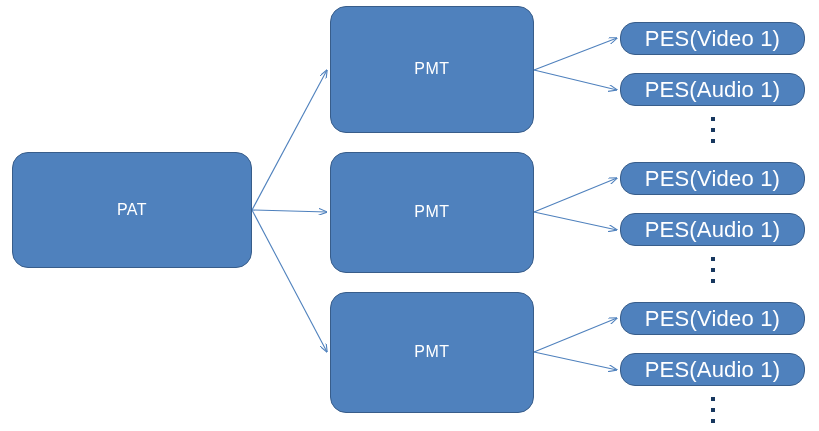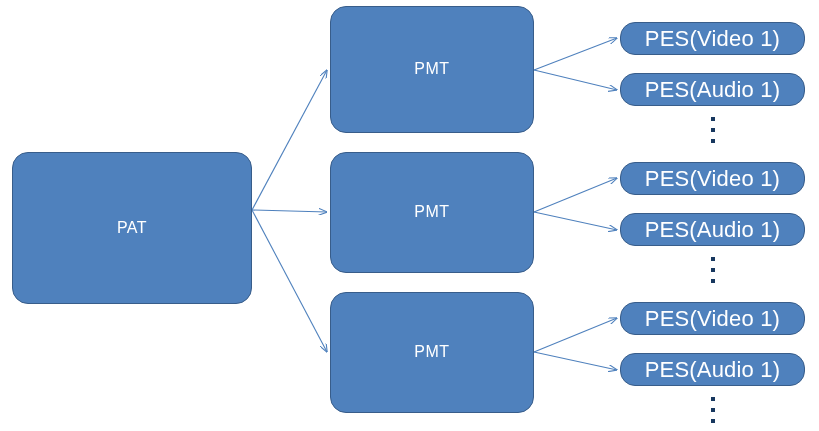--- a/index.html
+++ b/index.html
@@ -83,21 +83,21 @@
         <line x1="252" y1="210" x2="327" y2="352" marker-end="url(#arrowhead)" stroke="#4f81bd"></line>
         <line x1="534" y1="70" x2="617" y2="38" marker-end="url(#arrowhead)" stroke="#4f81bd"></line>
         <line x1="534" y1="70" x2="617" y2="90" marker-end="url(#arrowhead)" stroke="#4f81bd"></line>
         <line x1="534" y1="212" x2="617" y2="178" marker-end="url(#arrowhead)" stroke="#4f81bd"></line>
         <line x1="534" y1="212" x2="617" y2="230" marker-end="url(#arrowhead)" stroke="#4f81bd"></line>
         <line x1="534" y1="352" x2="617" y2="318" marker-end="url(#arrowhead)" stroke="#4f81bd"></line>
         <line x1="534" y1="352" x2="617" y2="370" marker-end="url(#arrowhead)" stroke="#4f81bd"></line>
       </g>
   </svg>
 
-  <div class="node big" style="left: 12px; top: 152px; width: 240px; height: 152px; background: rgb(79, 129, 189); border-color: rgb(56, 93, 138); color: rgb(255, 255, 255);">
+  <div class="node big" style="left: 12px; top: 152px; width: 240px; height: 116px; background: rgb(79, 129, 189); border-color: rgb(56, 93, 138); color: rgb(255, 255, 255);">
     <span>PAT</span>
   </div>
 
   <div class="node big" style="left: 330px; top: 6px; width: 204px; height: 127px; background: rgb(79, 129, 189); border-color: rgb(56, 93, 138); color: rgb(255, 255, 255);">
     <span>PMT</span>
   </div>
   <div class="node leaf" style="left: 620px; top: 22px; width: 185px; height: 33px; background: rgb(79, 129, 189); border-color: rgb(56, 93, 138); color: rgb(255, 255, 255);">
     <span>PES(Video 1)</span>
   </div>
   <div class="node leaf" style="left: 620px; top: 73px; width: 185px; height: 33px; background: rgb(79, 129, 189); border-color: rgb(56, 93, 138); color: rgb(255, 255, 255);">

